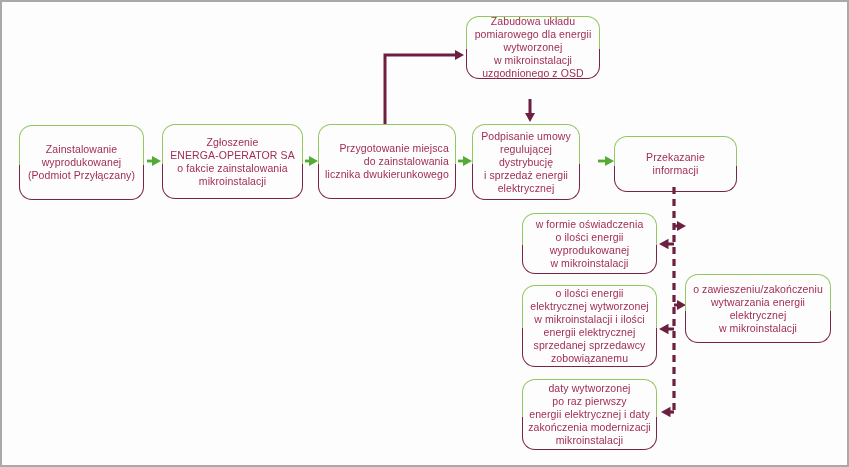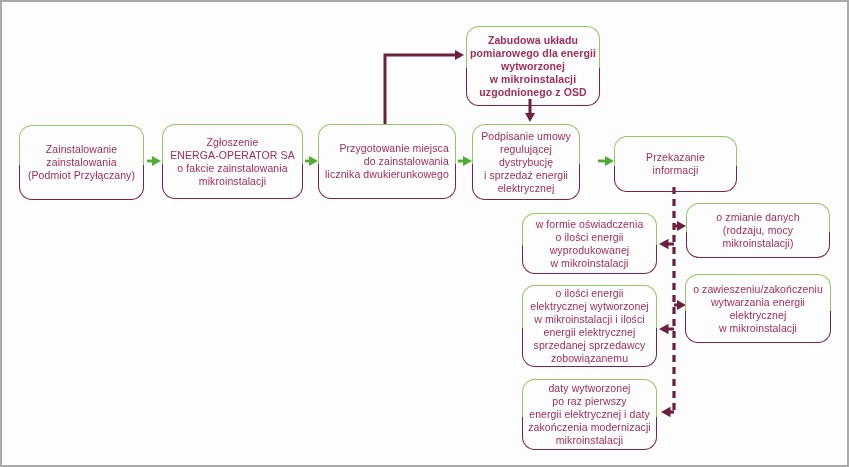--- a/index.html
+++ b/index.html
@@ -70,21 +70,21 @@
     <path d="M672 224 L675 224" stroke="#6d1f40" stroke-width="3" fill="none" marker-end="url(#mm)"></path>
     <path d="M672 242 L666 242" stroke="#6d1f40" stroke-width="3" fill="none" marker-end="url(#mm)"></path>
     <path d="M672 303 L675 303" stroke="#6d1f40" stroke-width="3" fill="none" marker-end="url(#mm)"></path>
     <path d="M672 327 L666 327" stroke="#6d1f40" stroke-width="3" fill="none" marker-end="url(#mm)"></path>
   </svg>
 
   <div class="fbox" style="left:17px;top:123px;width:125px;height:75px;">
     <span class="btop"></span>
     <span class="bbot"></span>
     <div class="btext">Zainstalowanie
-zainstalowania
+wyprodukowanej
 (Podmiot Przyłączany)</div>
   </div>
 
   <div class="fbox" style="left:160px;top:122px;width:141px;height:75px;">
     <span class="btop"></span>
     <span class="bbot"></span>
     <div class="btext">Zgłoszenie
 ENERGA-OPERATOR SA
 o fakcie zainstalowania
 mikroinstalacji</div>
@@ -107,21 +107,21 @@
 elektrycznej</div>
   </div>
 
   <div class="fbox" style="left:612px;top:134px;width:123px;height:56px;">
     <span class="btop"></span>
     <span class="bbot"></span>
     <div class="btext">Przekazanie
 informacji</div>
   </div>
 
-  <div class="fbox" style="left:464px;top:24px;width:134px;height:80px;font-weight:bold;">
+  <div class="fbox" style="left:464px;top:14px;width:134px;height:63px;">
     <span class="btop"></span>
     <span class="bbot"></span>
     <div class="btext">Zabudowa układu
 pomiarowego dla energii
 wytworzonej
 w mikroinstalacji
 uzgodnionego z OSD</div>
   </div>
 
   <div class="fbox" style="left:520px;top:211px;width:135px;height:61px;">
@@ -147,27 +147,20 @@
   <div class="fbox" style="left:520px;top:377px;width:135px;height:71px;border-radius:10px;">
     <span class="btop"></span>
     <span class="bbot"></span>
     <div class="btext">daty wytworzonej
 po raz pierwszy
 energii elektrycznej i daty
 zakończenia modernizacji
 mikroinstalacji</div>
   </div>
 
-  <div class="fbox" style="left:684px;top:201px;width:144px;height:55px;">
-    <span class="btop"></span>
-    <span class="bbot"></span>
-    <div class="btext">o zmianie danych
-(rodzaju, mocy
-mikroinstalacji)</div>
-  </div>
 
   <div class="fbox" style="left:683px;top:272px;width:146px;height:69px;">
     <span class="btop"></span>
     <span class="bbot"></span>
     <div class="btext">o zawieszeniu/zakończeniu
 wytwarzania energii
 elektrycznej
 w mikroinstalacji</div>
   </div>
 

